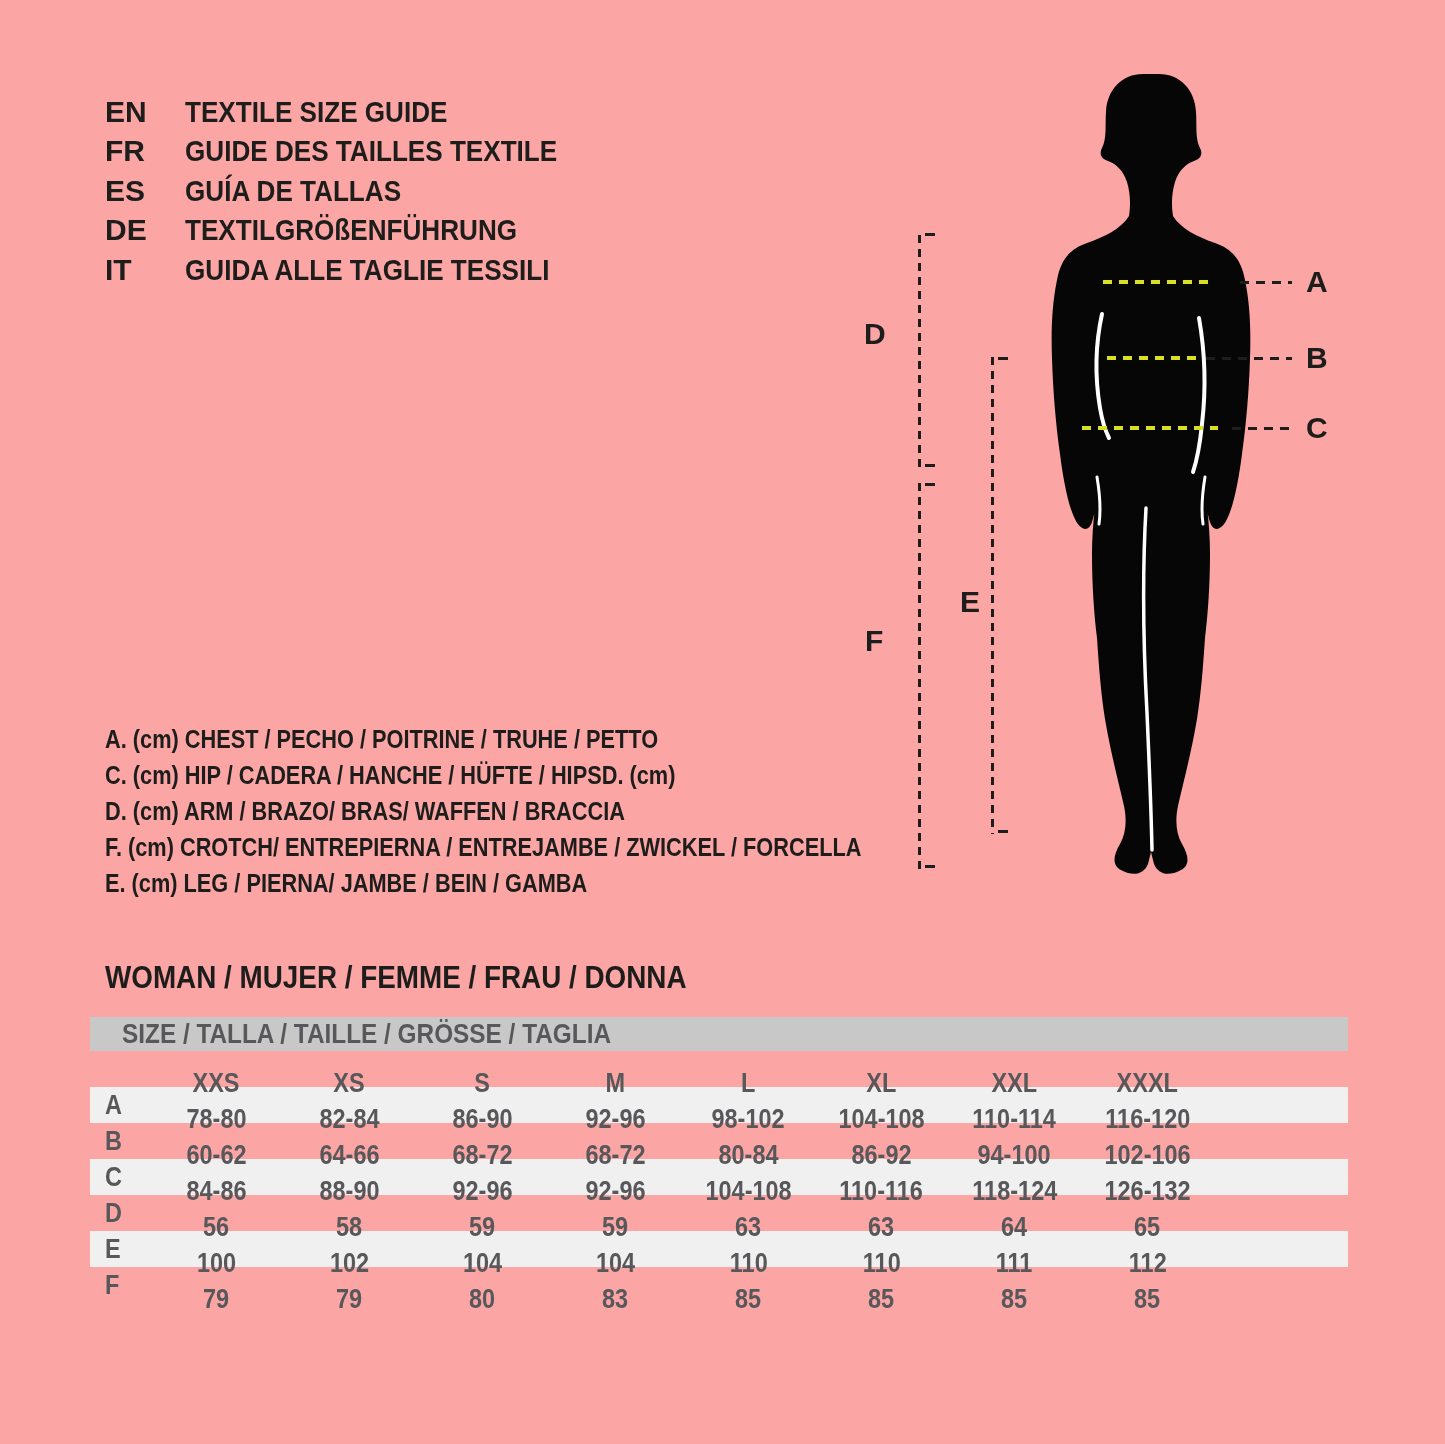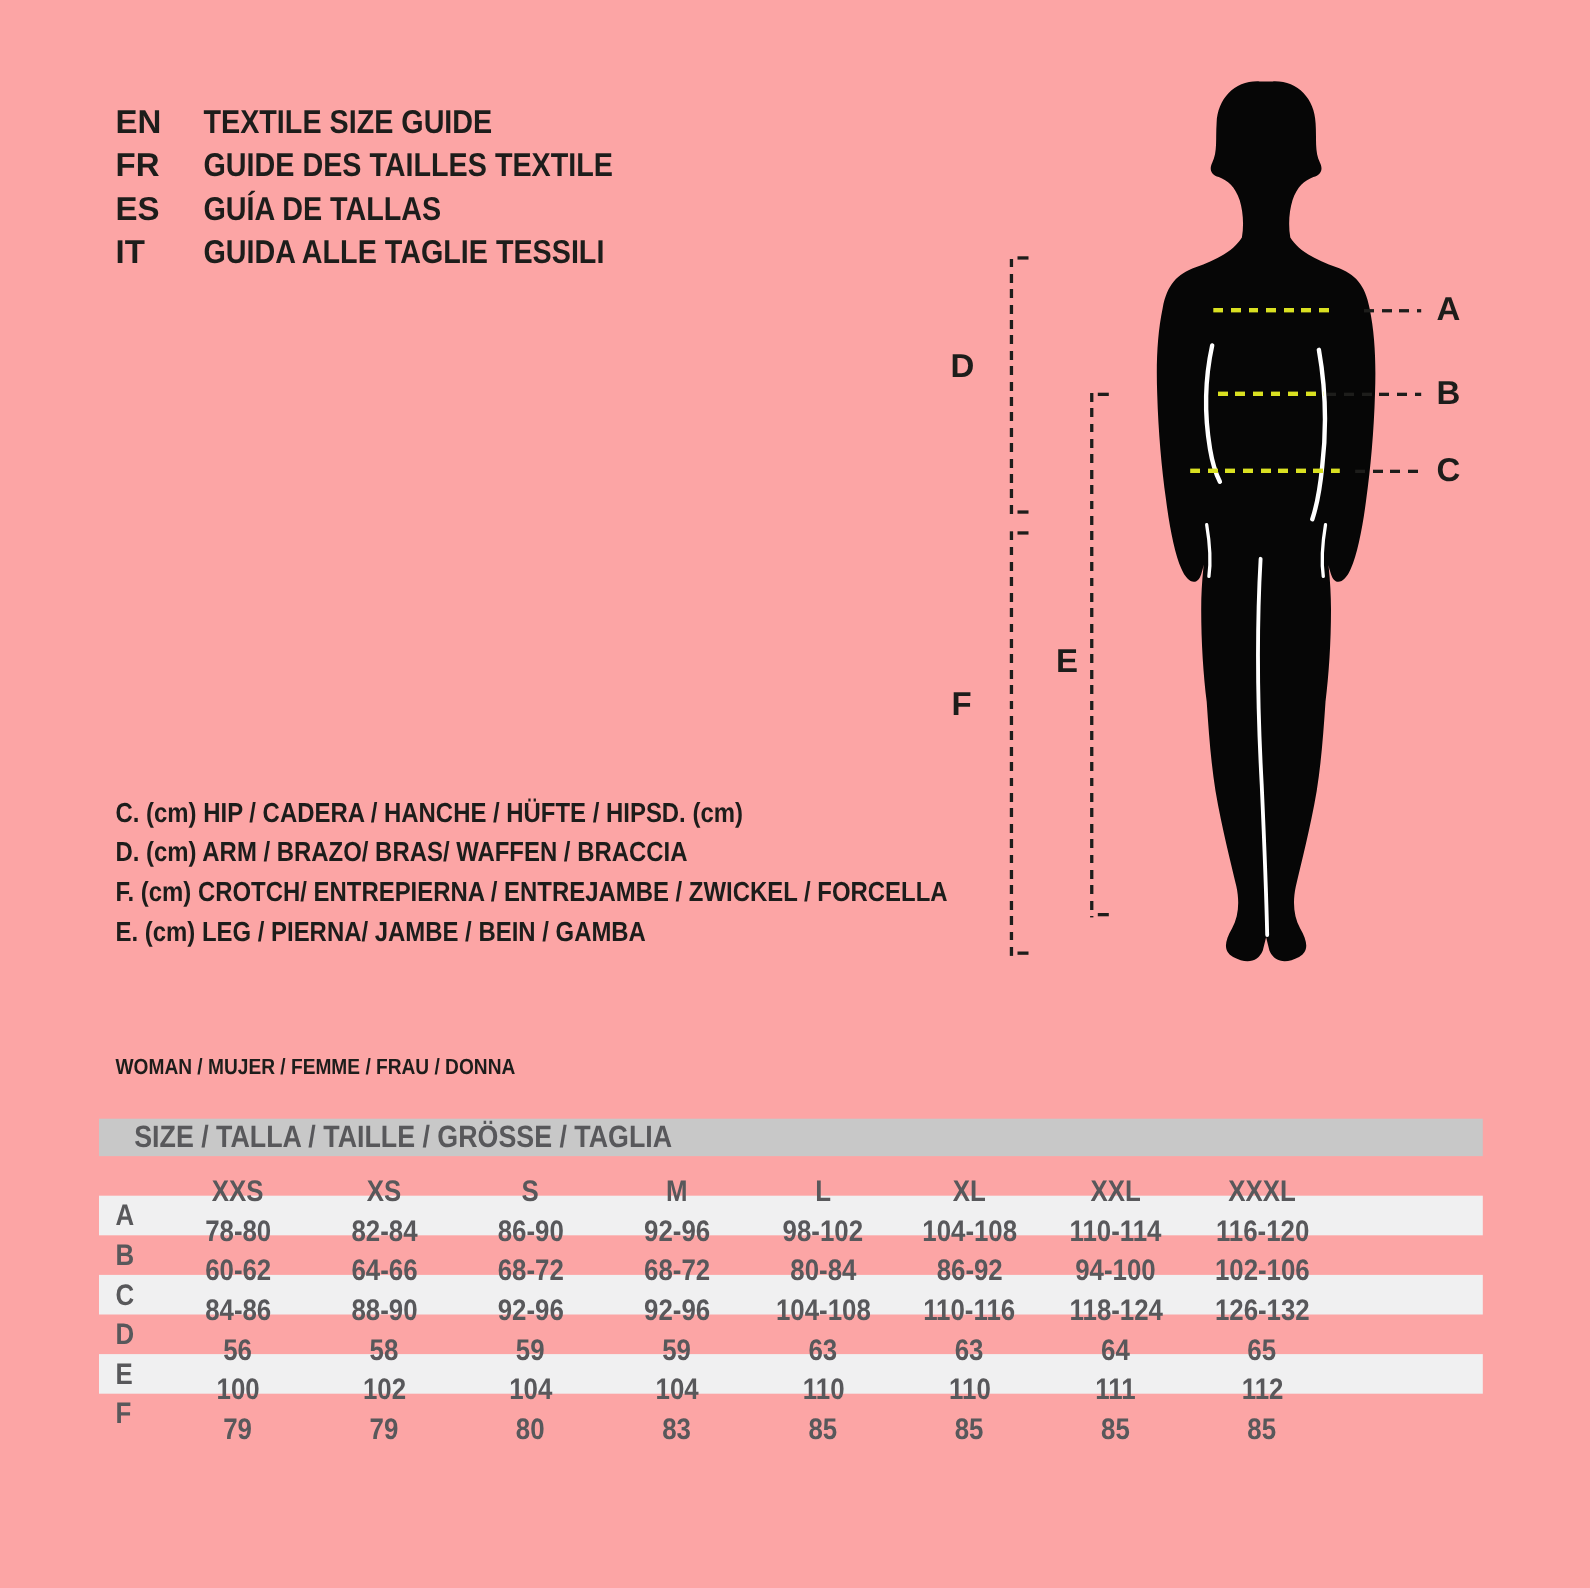--- a/index.html
+++ b/index.html
@@ -14,21 +14,21 @@
   .cxc { display:inline-block; transform:scaleX(0.87); transform-origin:50% 50%; white-space:nowrap; }
 
   
   .lang-block { position:absolute; left:105px; top:92px; }
   .lang-row { display:flex; height:39.5px; align-items:center; font-size:30px; font-weight:bold; }
   .lang-code { width:80px; }
   
   .desc-block { position:absolute; left:105px; top:721px; }
   .desc-row { height:36px; display:flex; align-items:center; font-size:25px; font-weight:bold; }
   
-  .woman-title { position:absolute; left:105px; top:959px; font-size:20px; font-weight:bold; }
+  .woman-title { position:absolute; left:105px; top:959px; font-size:32px; font-weight:bold; }
 
   
   .diagram { position:absolute; left:0; top:0; width:1445px; height:1000px; }
   .silhouette { position:absolute; left:1000px; top:58px; }
   .ydash { position:absolute; height:4px;
     background-image:repeating-linear-gradient(90deg,#d9e021 0px,#d9e021 9px,transparent 9px,transparent 16px); }
   .hdash { position:absolute; height:3px;
     background-image:repeating-linear-gradient(90deg,#1d1d1b 0px,#1d1d1b 9px,transparent 9px,transparent 16px); }
   .vdash { position:absolute; width:3px;
     background-image:repeating-linear-gradient(180deg,#1d1d1b 0px,#1d1d1b 8px,transparent 8px,transparent 14px); }
@@ -55,20 +55,24 @@
       <span class="lang-code">EN</span>
       <span class="cxl">TEXTILE SIZE GUIDE</span>
     </div>
     <div class="lang-row">
       <span class="lang-code">FR</span>
       <span class="cxl">GUIDE DES TAILLES TEXTILE</span>
     </div>
     <div class="lang-row">
       <span class="lang-code">ES</span>
       <span class="cxl">GUÍA DE TALLAS</span>
+    </div>
+    <div class="lang-row">
+      <span class="lang-code">DE</span>
+      <span class="cxl">TEXTILGRÖßENFÜHRUNG</span>
     </div>
     <div class="lang-row">
       <span class="lang-code">IT</span>
       <span class="cxl">GUIDA ALLE TAGLIE TESSILI</span>
     </div>
   </section>
 
   <section class="diagram">
 
     <svg class="silhouette" width="300" height="820" viewBox="0 0 300 820">
@@ -146,20 +150,23 @@
     <div class="tick" style="left:998px; top:357px;"></div>
     <div class="tick" style="left:998px; top:830px;"></div>
 
     <span class="mlabel" style="left:864px; top:319px;">D</span>
     <span class="mlabel" style="left:960px; top:587px;">E</span>
     <span class="mlabel" style="left:865px; top:626px;">F</span>
   </section>
 
   <section class="desc-block">
     <div class="desc-row">
+        <span class="cxl">A. (cm) CHEST / PECHO / POITRINE / TRUHE / PETTO</span>
+      </div>
+    <div class="desc-row">
         <span class="cxl">C. (cm) HIP / CADERA / HANCHE / HÜFTE / HIPSD. (cm)</span>
       </div>
     <div class="desc-row">
         <span class="cxl">D. (cm) ARM / BRAZO/ BRAS/ WAFFEN / BRACCIA</span>
       </div>
     <div class="desc-row">
         <span class="cxl">F. (cm) CROTCH/ ENTREPIERNA / ENTREJAMBE / ZWICKEL / FORCELLA</span>
       </div>
     <div class="desc-row">
         <span class="cxl">E. (cm) LEG / PIERNA/ JAMBE / BEIN / GAMBA</span>

